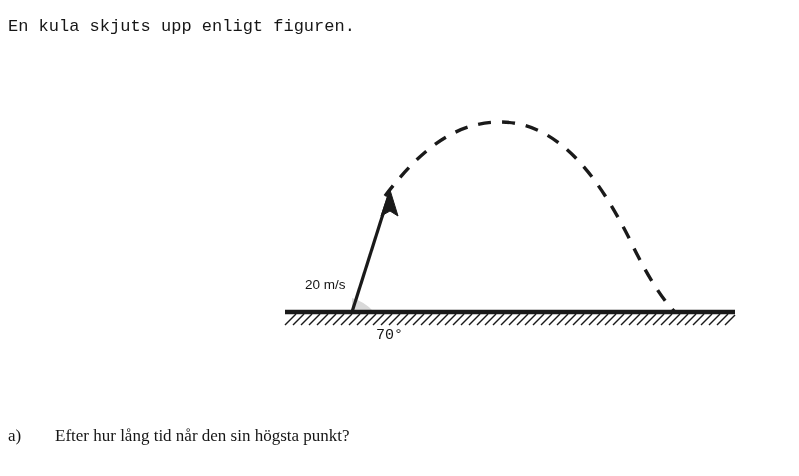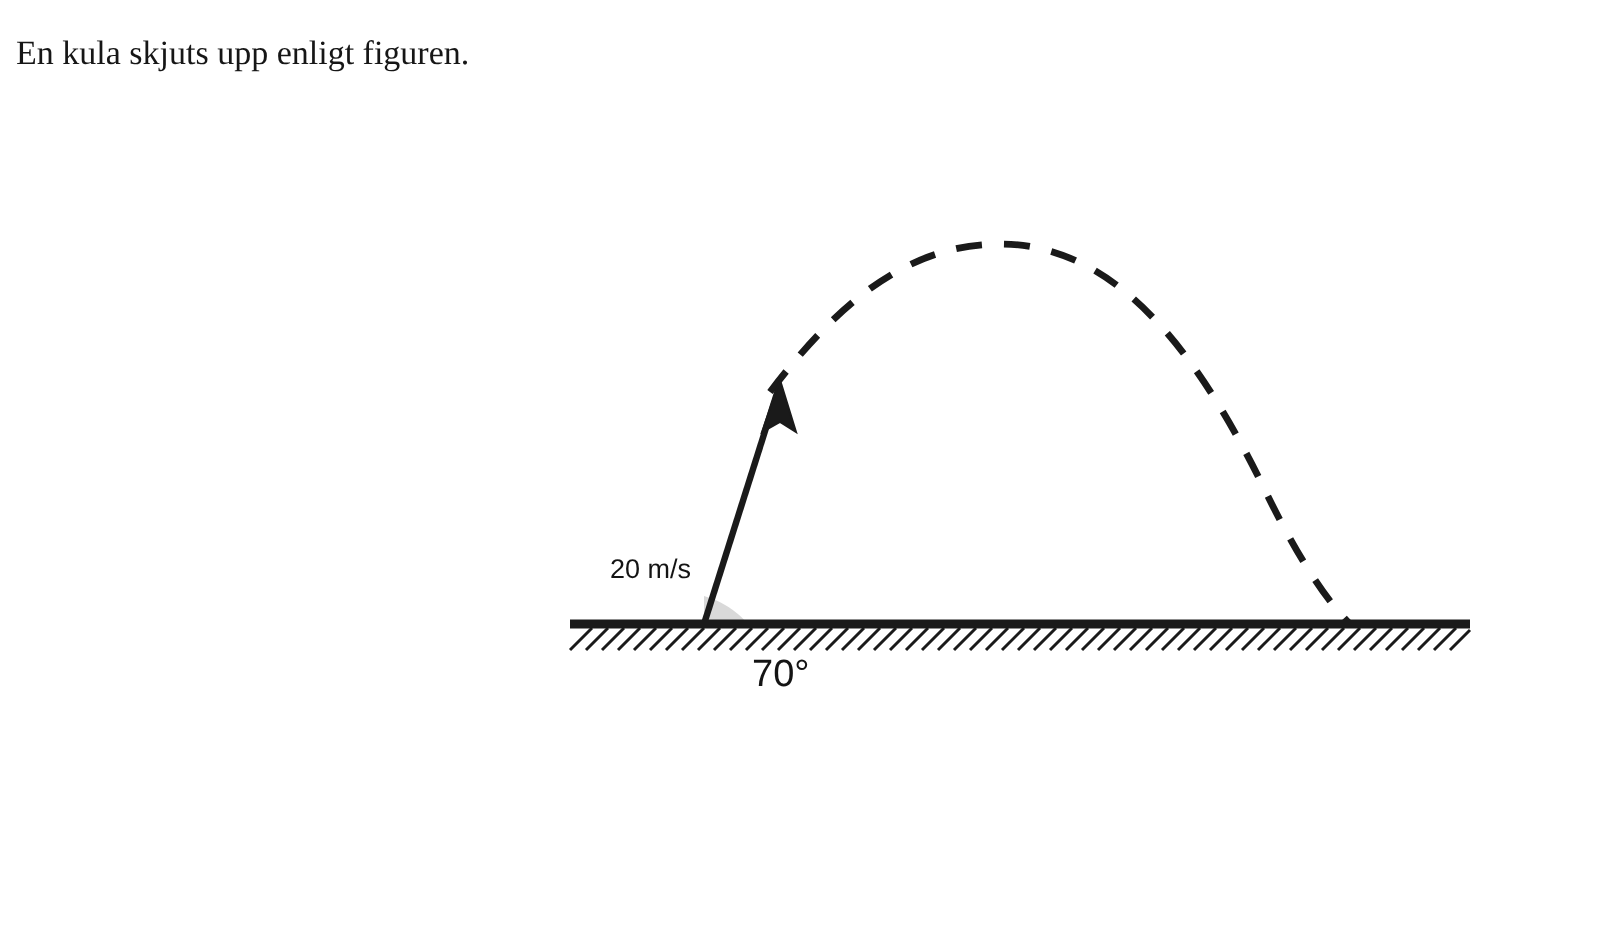--- a/index.html
+++ b/index.html
@@ -19,21 +19,21 @@
     position: relative;
     width: 799px;
     height: 476px;
   }
   .intro-text {
     position: absolute;
     left: 8px;
     top: 16px;
     font-size: 17px;
     line-height: 22px;
-    font-family: Liberation Serif, serif;
+    font-family: Liberation Mono, monospace;
     color: #161616;
     white-space: nowrap;
   }
   .figure {
     position: absolute;
     left: 0px;
     top: 50px;
     width: 734px;
     height: 300px;
   }
@@ -46,22 +46,22 @@
     top: 227px;
     font-size: 13.5px;
     font-family: "Liberation Sans", sans-serif;
     color: #141414;
     white-space: nowrap;
   }
   .label-angle {
     position: absolute;
     left: 376px;
     top: 277px;
-    font-size: 19px;
-    font-family: Liberation Sans, sans-serif;
+    font-size: 15px;
+    font-family: Liberation Mono, monospace;
     color: #141414;
     white-space: nowrap;
   }
   .question-row {
     position: absolute;
     left: 8px;
     top: 425px;
     font-size: 17px;
     line-height: 22px;
     font-family: "Liberation Serif", serif;
@@ -153,14 +153,17 @@
         <line x1="709" y1="275" x2="720" y2="264"></line>
         <line x1="717" y1="275" x2="728" y2="264"></line>
         <line x1="725" y1="275" x2="735" y2="265"></line>
       </g>
     </svg>
 
     <div class="label-speed">20 m/s</div>
     <div class="label-angle">70°</div>
   </div>
 
+  <div class="question-row">
+    <span class="question-marker">a)</span><span class="question-text">Efter hur lång tid når den sin högsta punkt?</span>
+  </div>
 
 </div>
 
 </body></html>

